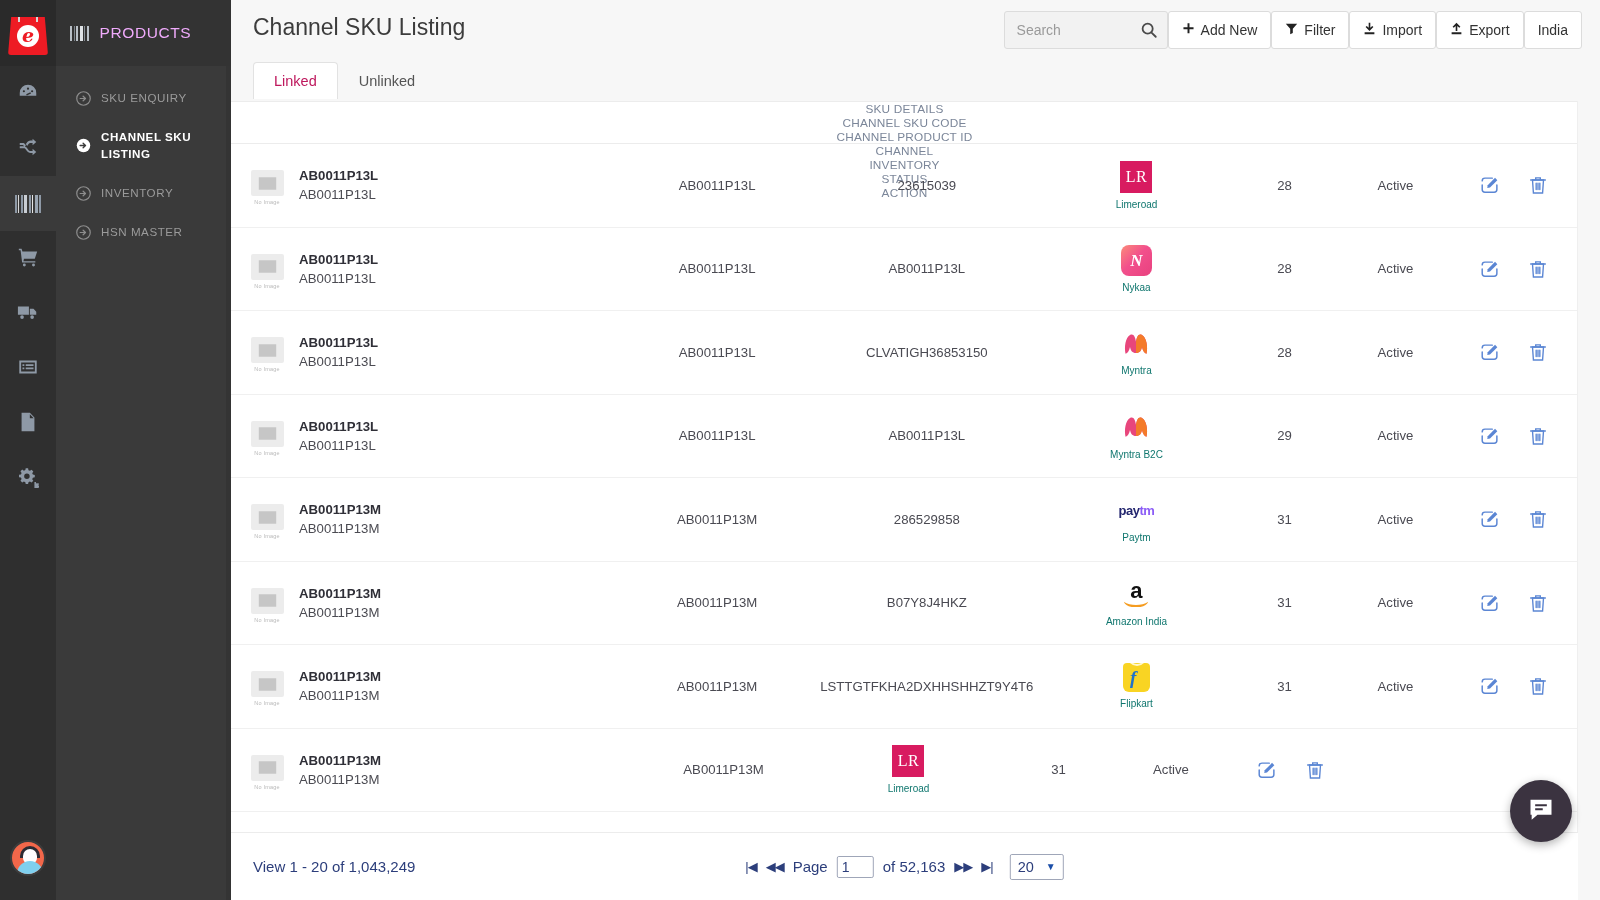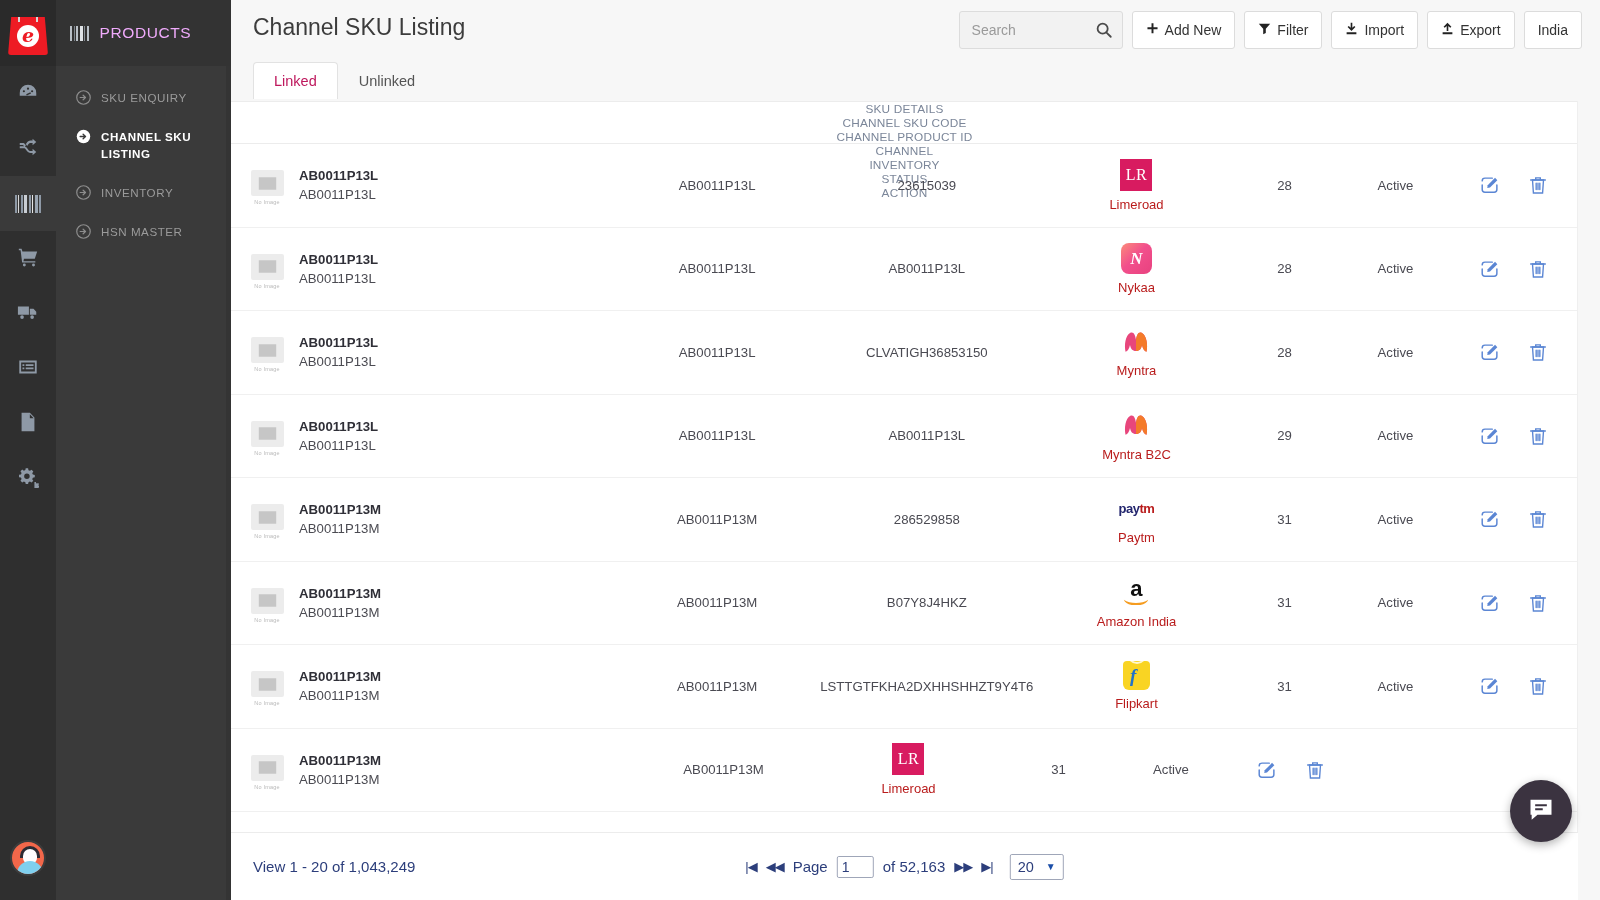--- a/index.html
+++ b/index.html
@@ -78,42 +78,42 @@
   .sidebar-head .bc { display: flex; align-items: flex-end; height: 15px; gap: 1.5px; }
   .sidebar-head .bc i { display:block; width:2px; height:15px; background:#b9c0c7; }
   .sidebar-head .bc i:nth-child(2){ width:1px; background:#7d848b; }
   .sidebar-head .bc i:nth-child(4){ width:3px; background:#dfe3e7; }
   .sidebar-head .bc i:nth-child(5){ width:1px; background:#868d94; }
   .sidebar-head-title {
     color: #f0abfc; font-size: 15.5px; letter-spacing: .6px; font-weight: 400;
   }
   .nav { padding-top: 12px; }
   .nav-item {
-    display: flex; align-items: flex-start; gap: 10px;
+    display: flex; align-items: center; gap: 10px;
     padding: 11px 12px 11px 20px; cursor: pointer;
   }
   .nav-arrow { flex: none; margin-top: 1px; }
   .nav-arrow svg { width: 15px; height: 15px; display: block; }
   .nav-label {
     font-size: 11.6px; letter-spacing: .55px; color: #9b9b9b; line-height: 17px;
   }
   .nav-item.active .nav-label { color: #ffffff; font-weight: bold; }
   .sidebar-scroll {
     position: absolute; right: 0; top: 66px; width: 5px; height: 834px; background: #343434;
   }
 
   
   .main { flex: 1; height: 900px; background: #f7f7f7; position: relative; overflow: hidden; }
   .topbar { height: 66px; position: relative; }
   .page-title {
     position: absolute; left: 22px; top: 14px;
     font-size: 23px; color: #3c3c3c; font-weight: normal;
   }
   .toolbar {
-    position: absolute; right: 18px; top: 11px; display: flex; align-items: center; gap: 9px;
+    position: absolute; right: 18px; top: 11px; display: flex; align-items: center; gap: 0;
   }
   .search-wrap { position: relative; }
   .search-input {
     width: 164px; height: 38px; border: 1px solid #dcdcdc; background: #f2f2f2;
     border-radius: 3px; padding: 0 34px 0 12px; font-size: 14px; color: #555;
     font-family: "Liberation Sans", sans-serif; outline: none;
   }
   .search-input::placeholder { color: #9a9a9a; }
   .search-icon {
     position: absolute; right: 10px; top: 10px; width: 18px; height: 18px;
@@ -183,39 +183,39 @@
   .sku-texts { display: flex; flex-direction: column; gap: 4px; }
   .sku-name { font-size: 13.2px; color: #2f2f37; font-weight: bold; }
   .sku-sub  { font-size: 13.2px; color: #4b4b52; }
 
   .mono-cell { font-size: 13.2px; color: #4a4a52; }
   .inv-cell  { font-size: 13.2px; color: #4a4a52; }
   .status-cell { font-size: 13.2px; color: #4a4a52; }
 
   
   .chan { display: flex; flex-direction: column; align-items: center; gap: 6px; }
-  .chan-name { font-size: 13px; color: #b91c1c; }
+  .chan-name { font-size: 10px; color: #0f766e; }
   .logo { width: 31px; height: 31px; display: flex; align-items: center; justify-content: center; }
   .logo-lr {
     background: #d81b60; color: #ffffff; width: 32px; height: 32px;
     font-family: "Liberation Serif", serif; font-size: 16px; letter-spacing: .5px;
   }
   .logo-nykaa {
     width: 31px; height: 31px; border-radius: 8px;
     background: linear-gradient(135deg,#fb8c7a 0%,#f2508c 45%,#e8417f 100%);
     color: #fff; font-family: "Liberation Serif", serif; font-style: italic;
     font-weight: bold; font-size: 17px; line-height: 31px; text-align: center;
   }
   .logo-myntra svg { width: 30px; height: 26px; }
   .logo-paytm {
     font-weight: bold; font-size: 13px; letter-spacing: -.5px;
     font-family: "Liberation Sans", sans-serif; width: auto;
   }
   .logo-paytm .p1 { color: #23266e; }
-  .logo-paytm .p2 { color: #b91c1c; }
+  .logo-paytm .p2 { color: #8b5cf6; }
   .logo-amazon { flex-direction: column; gap: 0; width: 34px; }
   .logo-amazon .az-a {
     font-size: 22px; font-weight: bold; color: #111; line-height: 20px;
     font-family: "Liberation Sans", sans-serif;
   }
   .logo-amazon .az-s { width: 26px; height: 7px; margin-top: -1px; }
   .logo-flipkart {
     width: 27px; height: 29px; background: #f9d423; border-radius: 4px 4px 6px 6px;
     position: relative; overflow: hidden;
   }

